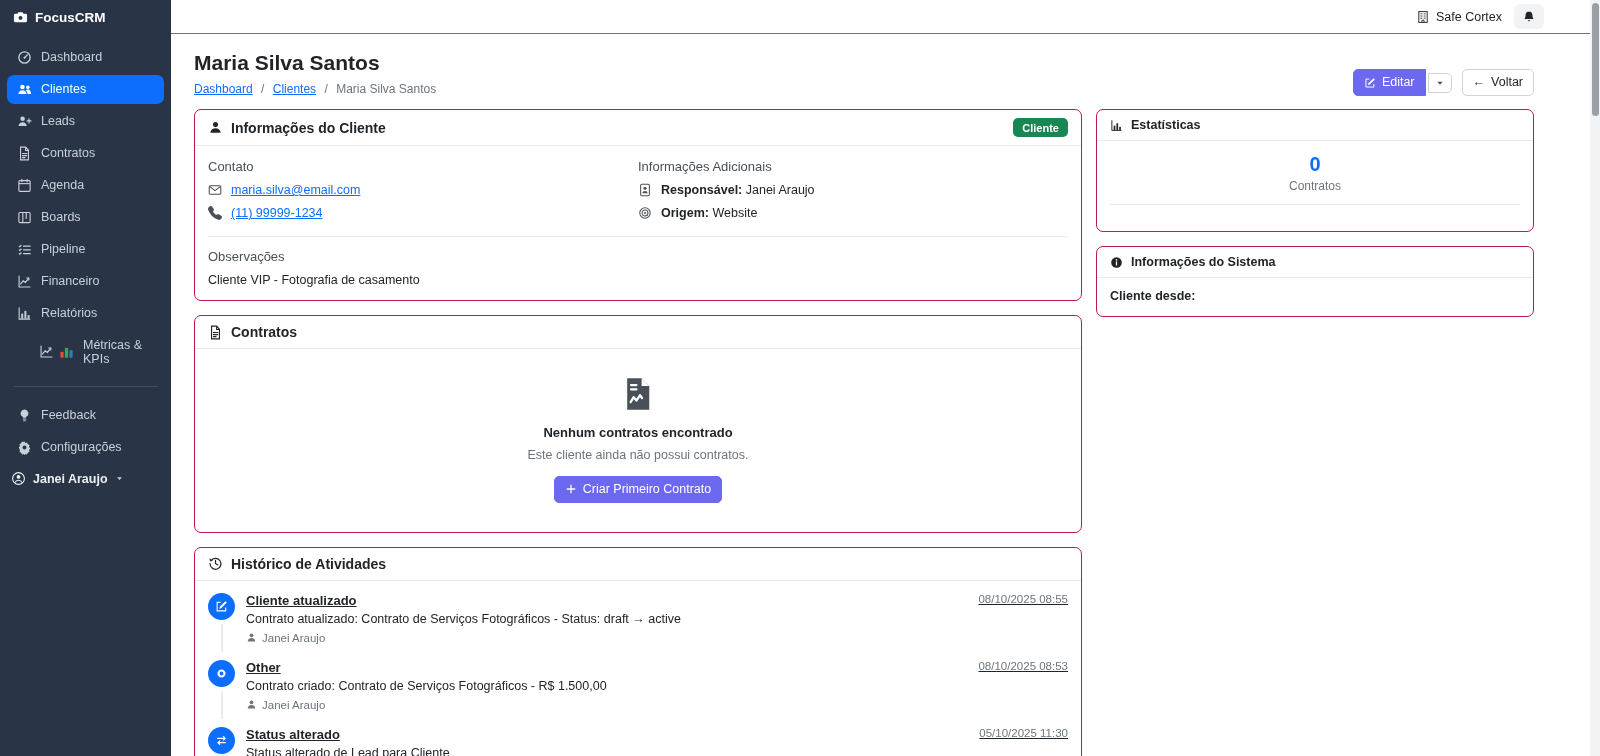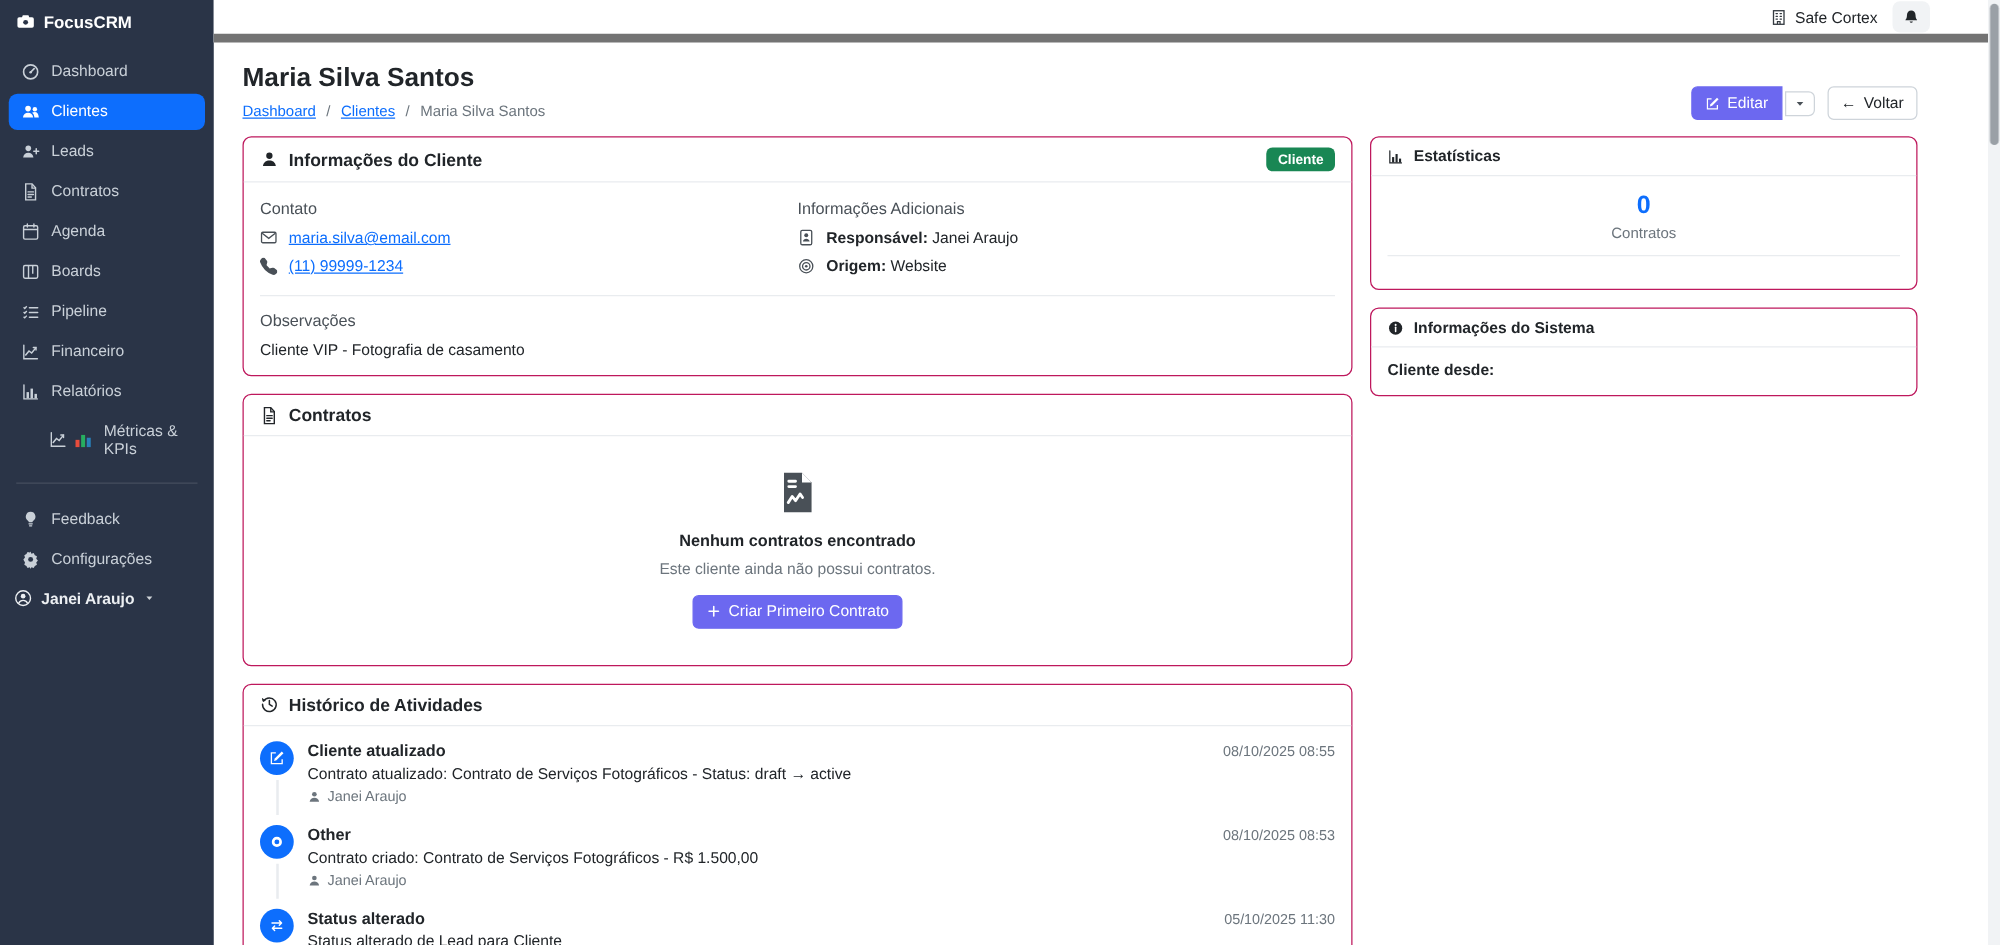--- a/index.html
+++ b/index.html
@@ -21,21 +21,21 @@
   .sb-item.sub { padding-left:32px; }
   .sb-item.sub .ic.colored { margin-left:-4px; }
   .sb-divider { border-top:1px solid rgba(255,255,255,.13); margin:12px 13px; }
   .sb-user { display:flex; align-items:center; gap:7px; padding:8px 11px; color:#eceff2;
              font-weight:bold; font-size:12.5px; cursor:pointer; }
   .sb-user .ic { width:15px; height:15px; }
   .sb-user .caret { width:9px; height:9px; opacity:.85; }
 
   
   .main { flex:1; display:flex; flex-direction:column; position:relative; }
-  .topbar { height:34px; border-bottom:7px solid #737373; display:flex; align-items:center;
+  .topbar { height:34px; border-bottom:1px solid #737373; display:flex; align-items:center;
             justify-content:flex-end; gap:12px; padding:0 56px 0 20px; background:#fff; }
   .workspace { display:flex; align-items:center; gap:6px; font-size:12.5px; color:#212529; }
   .workspace .ic { width:14px; height:14px; color:#343a40; }
   .bell-btn { background:#f1f3f5; border:none; border-radius:6px; width:30px; height:25px;
               display:flex; align-items:center; justify-content:center; cursor:pointer; }
   .bell-btn .ic { width:14px; height:14px; color:#212529; }
 
   .content { flex:1; padding:17px 66px 0 23px; overflow:hidden; }
 
   .page-head { display:flex; justify-content:space-between; align-items:flex-end; margin-bottom:13px; }
@@ -87,21 +87,21 @@
   .btn-cta .ic { width:12px; height:12px; }
 
   .act-list { padding:4px 0; }
   .act { display:flex; gap:11px; padding:8px 13px 0; }
   .act-rail { display:flex; flex-direction:column; align-items:center; }
   .act-bubble { width:27px; height:27px; border-radius:50%; background:#0d6efd; color:#fff;
                 display:flex; align-items:center; justify-content:center; flex-shrink:0; }
   .act-bubble .ic { width:13px; height:13px; }
   .act-line { width:2px; flex:1; background:#e9ecef; margin-top:4px; min-height:14px; }
   .act-main { flex:1; padding-bottom:8px; }
-  .act-top { display:flex; justify-content:space-between; align-items:flex-end; }
+  .act-top { display:flex; justify-content:space-between; align-items:flex-start;text-decoration:underline; }
   .act-title { font-size:13px; font-weight:700; color:#212529; }
   .act-time { font-size:11.5px; color:#6c757d; white-space:nowrap; }
   .act-desc { font-size:12.5px; color:#212529; margin-top:4px; }
   .act-user { font-size:11.5px; color:#6c757d; margin-top:6px; display:flex; align-items:center; gap:5px; }
   .act-user .ic { width:11px; height:11px; }
 
   .stats-body { padding:12px 13px 0; text-align:center; }
   .stat-value { color:#0d6efd; font-size:20px; font-weight:700; }
   .stat-label { font-size:12px; color:#6c757d; margin-top:3px; }
   .stats-hr { border-top:1px solid #e9ecef; margin:11px 0 0; }

